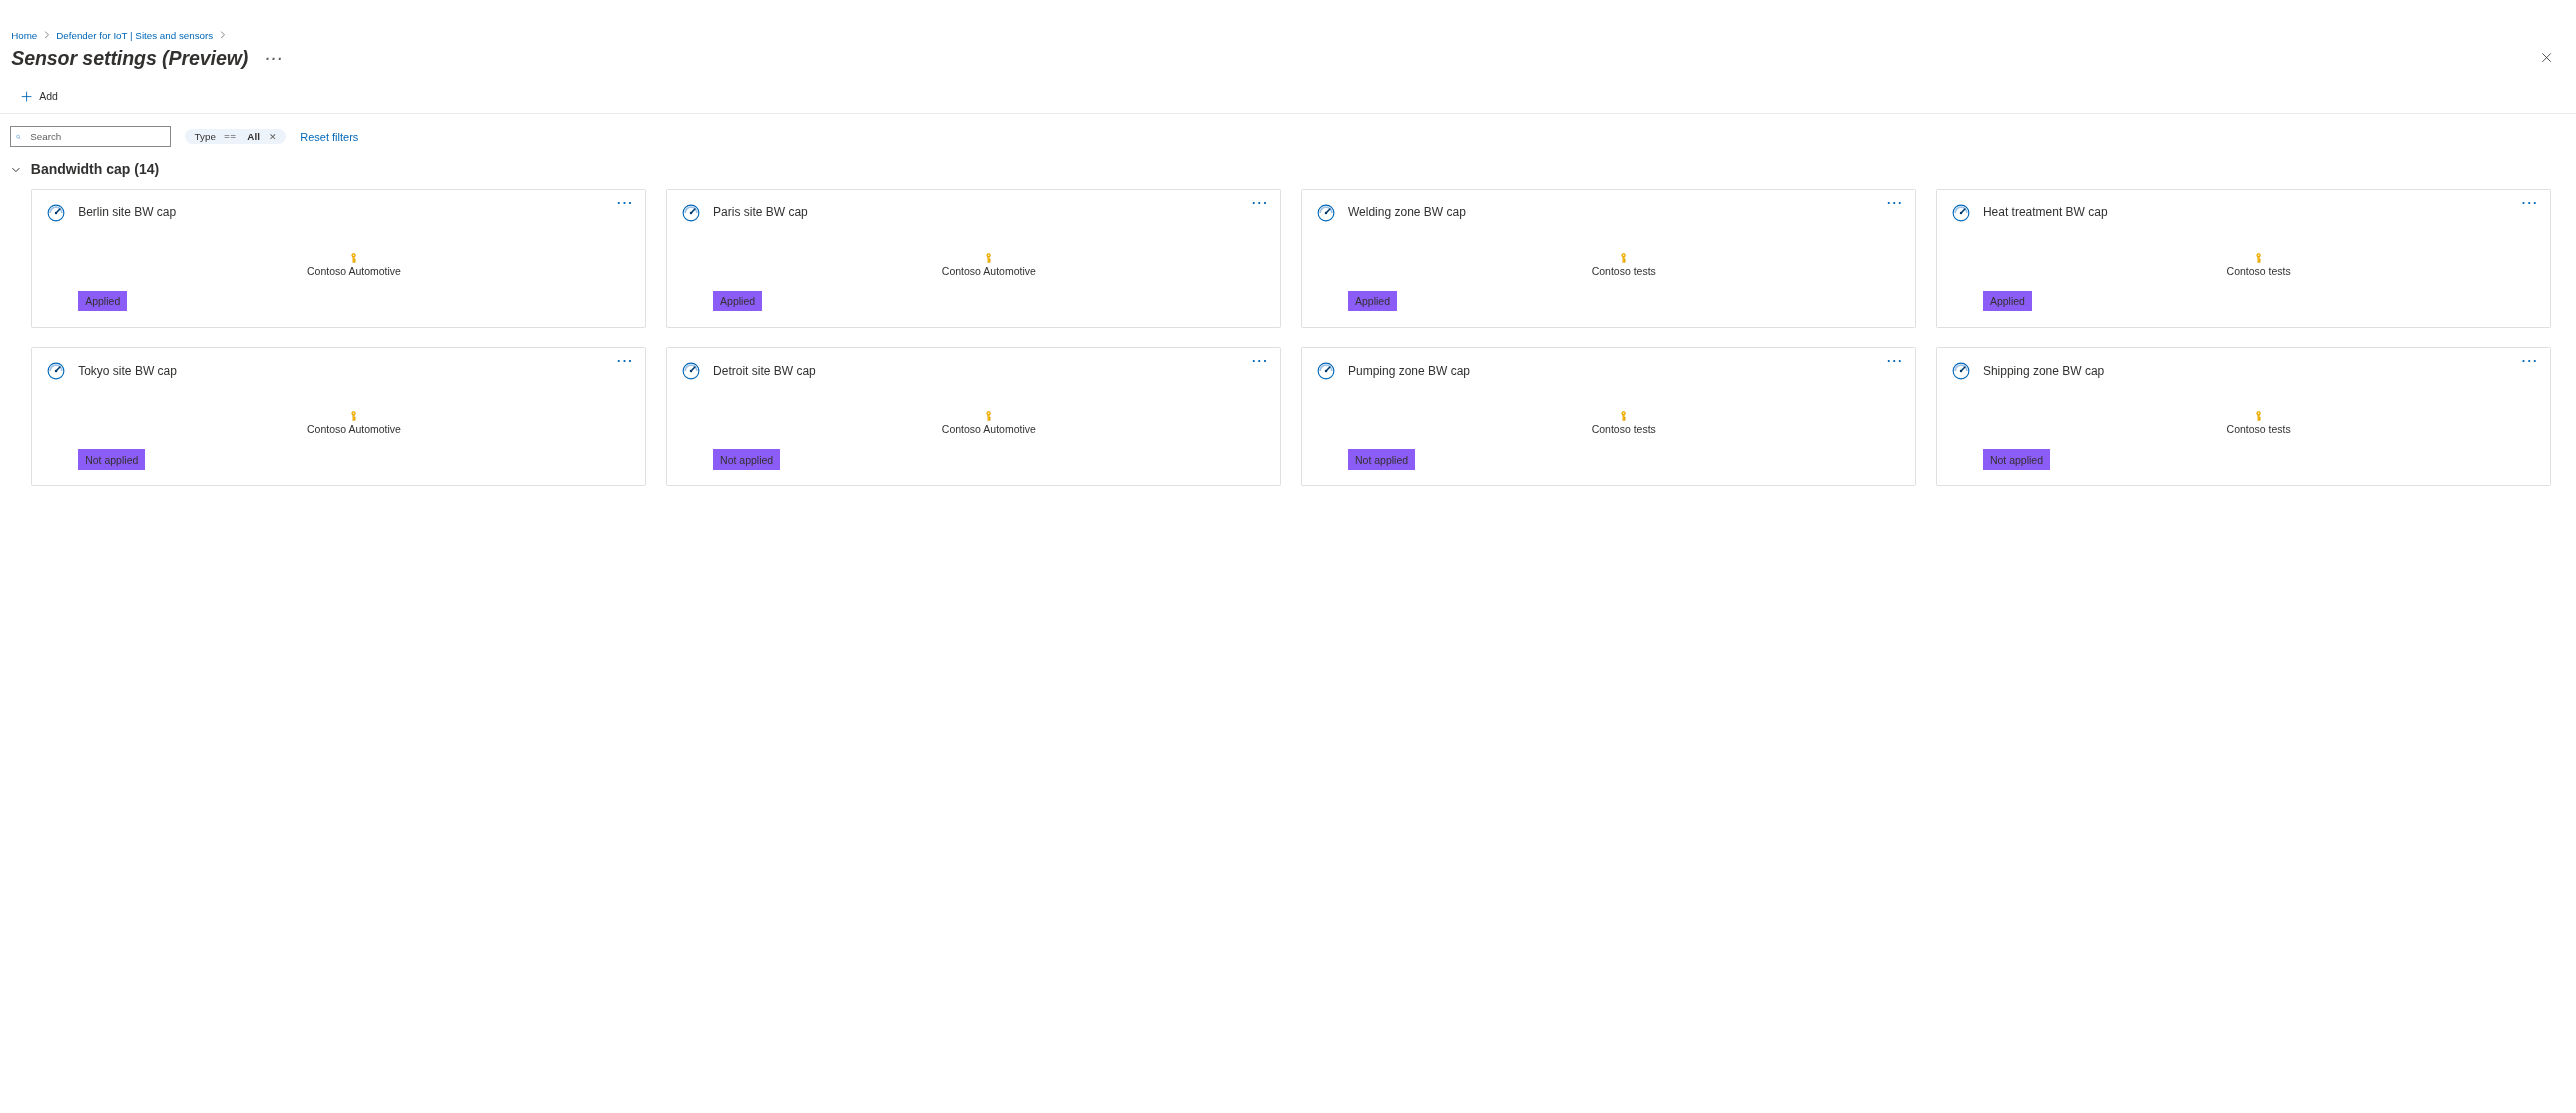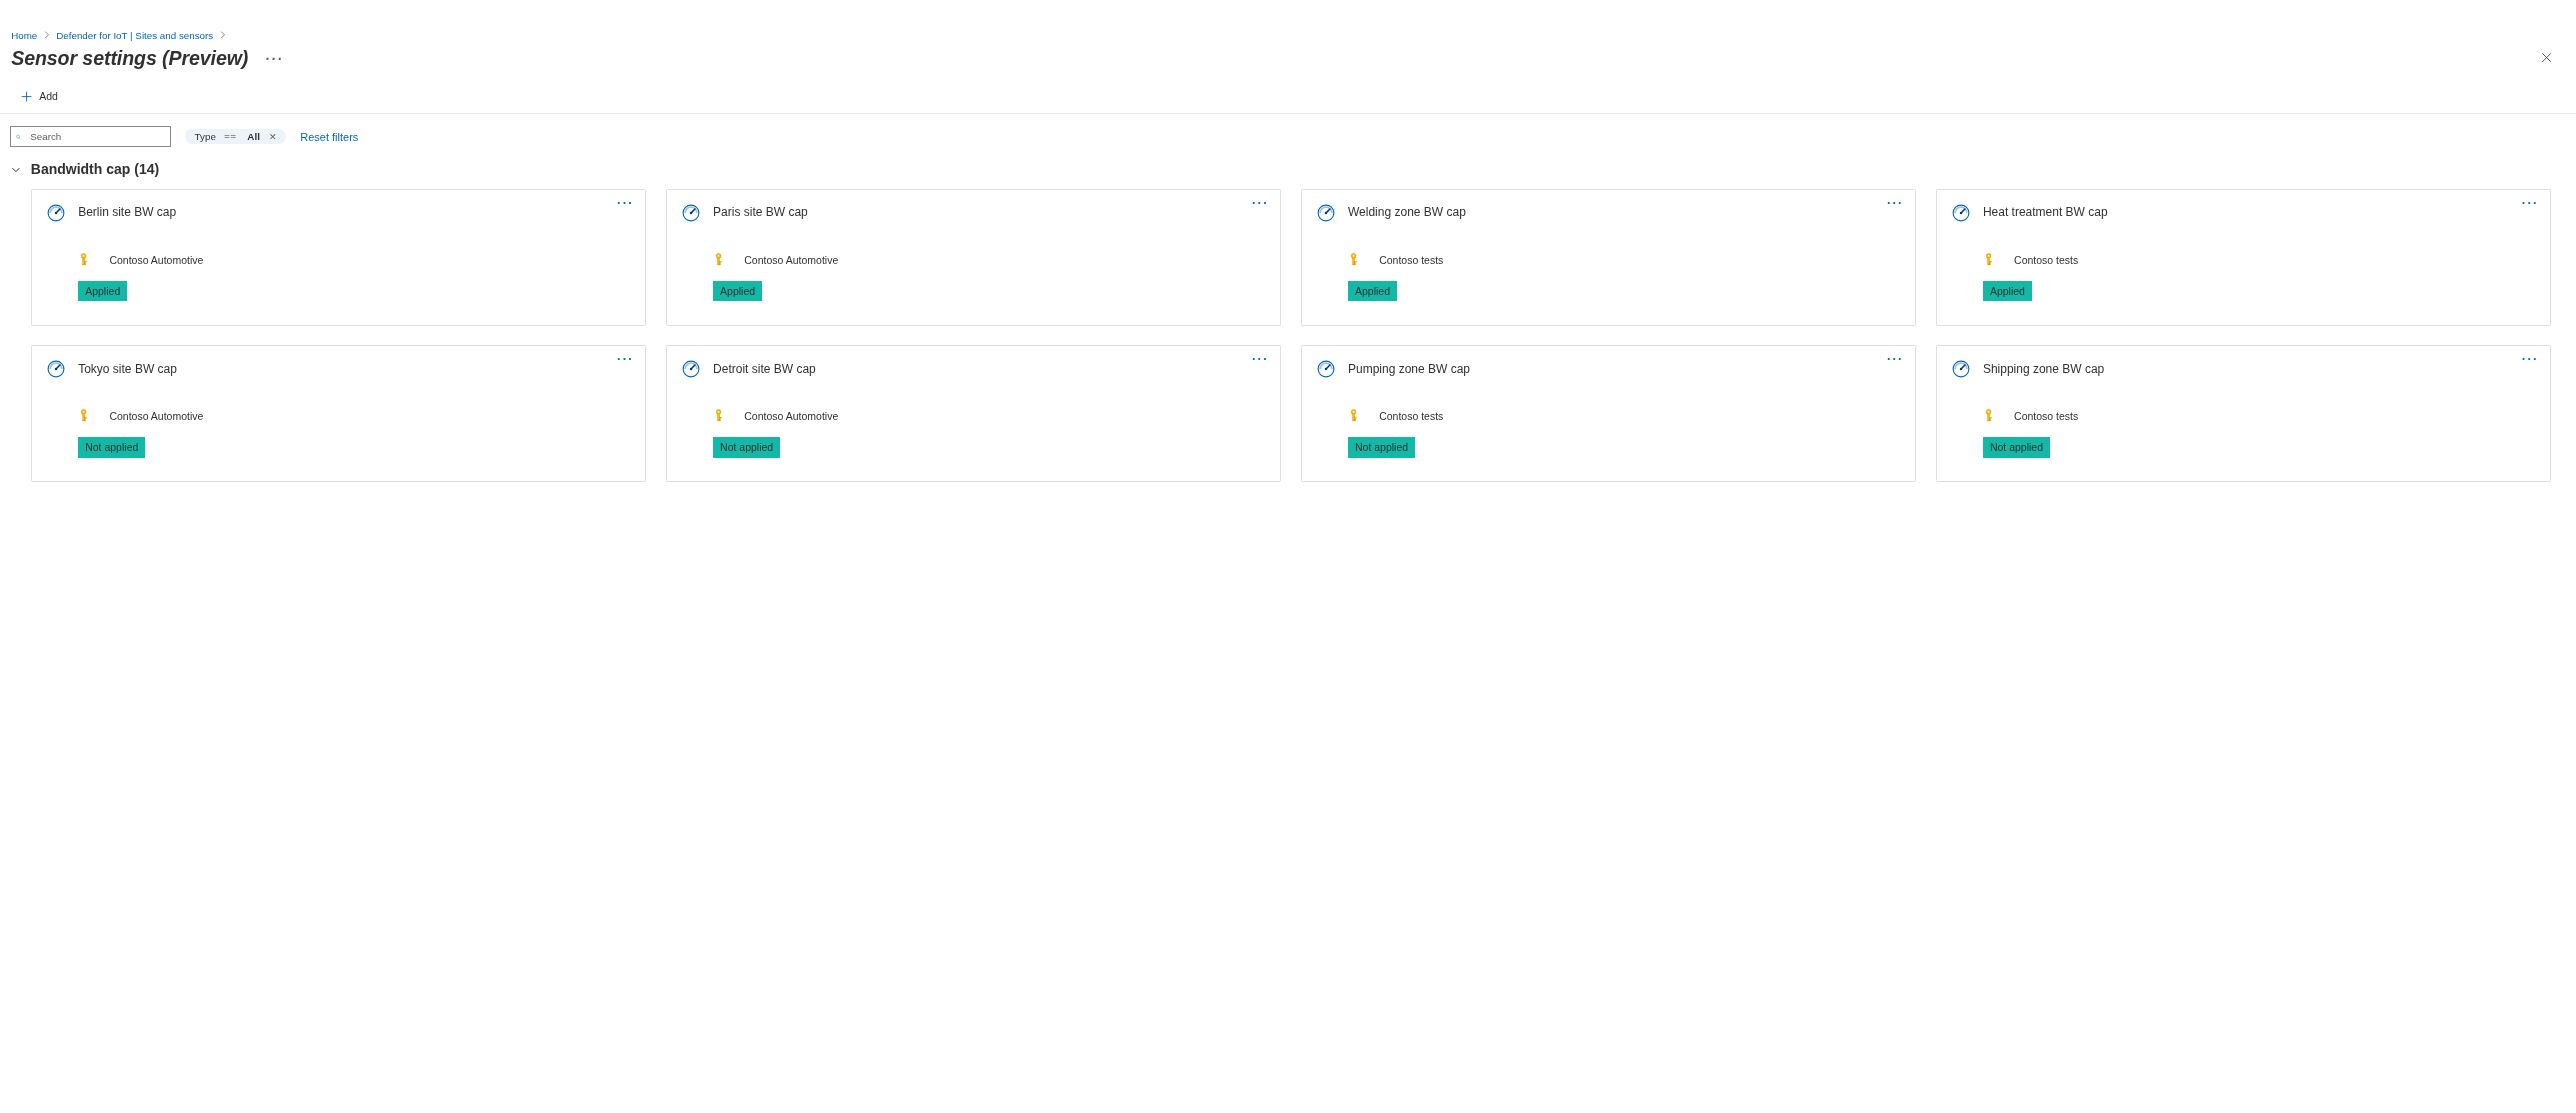--- a/index.html
+++ b/index.html
@@ -196,28 +196,29 @@
     font-size: 12.6px;
     letter-spacing: 1.4px;
     cursor: pointer;
     line-height: 1;
     font-weight: 700;
   }
   .card-body { padding-left: 31px; padding-top: 31px; }
   .sub-row {
     display: flex;
     align-items: center;
-    gap: 20px;
+    gap: 1px;
     font-size: 10.5px;
     color: #323130;
     margin-bottom: 14px;
+    flex-direction: column;
   }
   .badge {
     display: inline-block;
-    background: #14b8a6;
+    background: #8b5cf6;
     padding: 4.2px 7px;
     font-size: 10.5px;
     color: #323130;
   }
 
   
   .gauge-icon {
     width: 18px; height: 18px; flex: 0 0 18px;
   }
   .key-icon { width: 11.2px; height: 14px; flex: 0 0 11.2px; }

